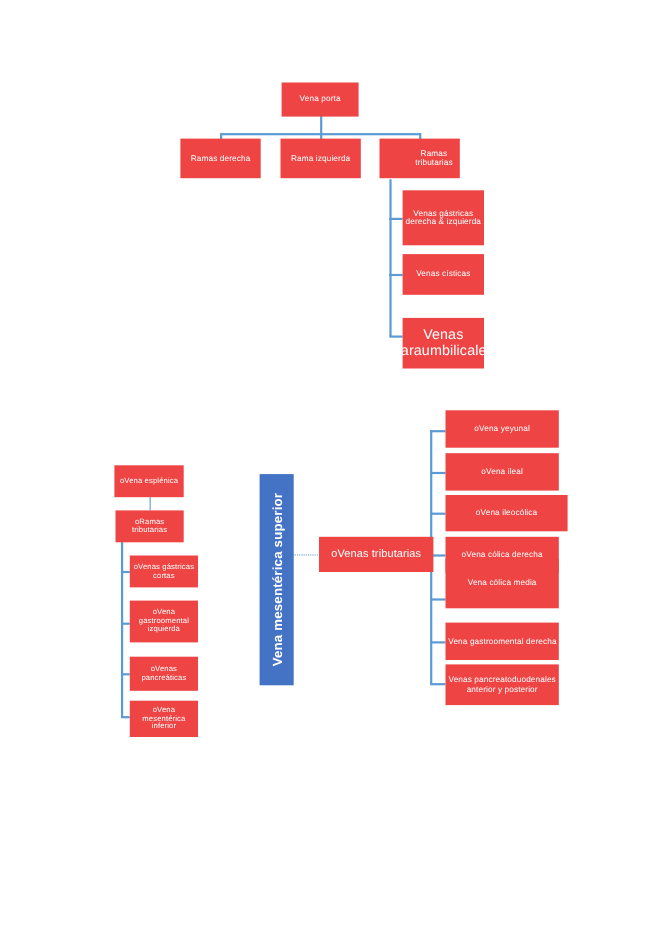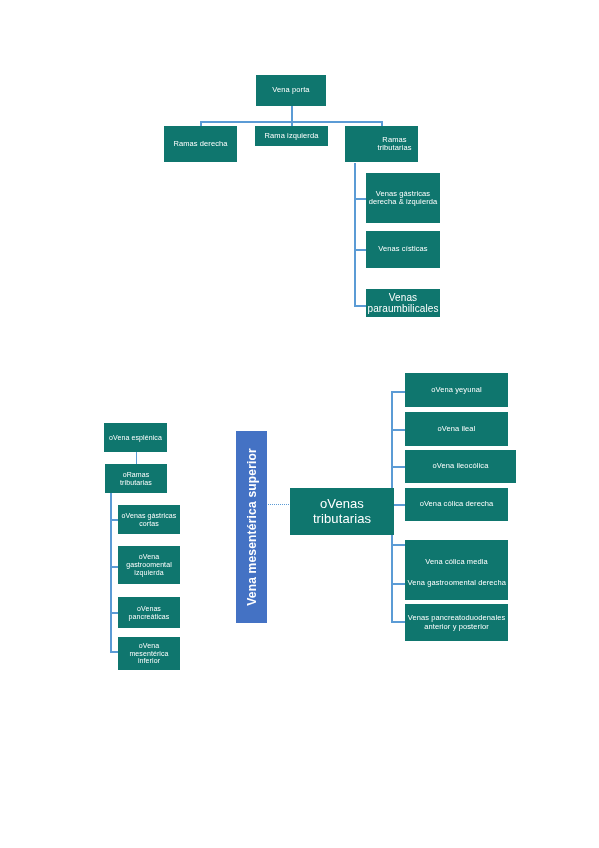--- a/index.html
+++ b/index.html
@@ -15,21 +15,21 @@
     overflow: hidden;
   }
   #canvas {
     position: absolute;
     left: 0; top: 0;
     width: 599px;
     height: 848px;
   }
   .node {
     position: absolute;
-    background: #0f766e;
+    background: #ef4444;
     color: #ffffff;
     display: flex;
     align-items: center;
     justify-content: center;
     text-align: center;
     box-sizing: border-box;
     line-height: 1.12;
     padding: 1px 2px;
     z-index: 3;
     letter-spacing: 0.1px;
@@ -84,34 +84,34 @@
     <div class="conn conn-h2" style="left:354px; top:249px; width:12px;"></div>
     <div class="conn conn-h2" style="left:354px; top:305px; width:12px;"></div>
 
     <div class="node" style="left:256px; top:75px; width:70px; height:31px; font-size:7.5px;">
       <span>Vena porta</span>
     </div>
 
     <div class="node" style="left:164px; top:126px; width:73px; height:36px; font-size:7.5px;">
       <span>Ramas derecha</span>
     </div>
-    <div class="node" style="left:255px; top:126px; width:73px; height:20px; font-size:7.5px;">
+    <div class="node" style="left:255px; top:126px; width:73px; height:36px; font-size:7.5px;">
       <span>Rama izquierda</span>
     </div>
     <div class="node" style="left:345px; top:126px; width:73px; height:36px; font-size:7.5px;padding-left:28px;">
       <span>Ramas tributarias</span>
     </div>
 
     <div class="node" style="left:366px; top:173px; width:74px; height:50px; font-size:7.5px;">
       <span>Venas gástricas derecha &amp; izquierda</span>
     </div>
     <div class="node" style="left:366px; top:231px; width:74px; height:37px; font-size:7.5px;">
       <span>Venas císticas</span>
     </div>
-    <div class="node" style="left:366px; top:289px; width:74px; height:28px; font-size:10px;">
+    <div class="node" style="left:366px; top:289px; width:74px; height:46px; font-size:13px;">
       <span>Venas paraumbilicales</span>
     </div>
   </div>
 
   <div>
 
     <div class="conn conn-v" style="left:136px; top:450px; height:14px;"></div>
 
     <div class="conn conn-v2" style="left:110px; top:492px; height:160px;"></div>
     <div class="conn conn-h2" style="left:110px; top:519px; width:8px;"></div>
@@ -152,37 +152,37 @@
     <div class="conn conn-h2" style="left:391px; top:466px; width:14px;"></div>
     <div class="conn conn-h2" style="left:391px; top:504px; width:14px;"></div>
     <div class="conn conn-h2" style="left:391px; top:544px; width:14px;"></div>
     <div class="conn conn-h2" style="left:391px; top:583px; width:14px;"></div>
     <div class="conn conn-h2" style="left:391px; top:621px; width:14px;"></div>
 
     <div class="node-vert" style="left:236px; top:431px; width:31px; height:192px;">
       <span style="font-size:12px;">Vena mesentérica superior</span>
     </div>
 
-    <div class="node" style="left:290px; top:488px; width:104px; height:47px; font-size:13px;">
+    <div class="node" style="left:290px; top:488px; width:104px; height:32px; font-size:10px;">
       <span>oVenas tributarias</span>
     </div>
 
     <div class="node" style="left:405px; top:373px; width:103px; height:34px; font-size:7.5px;">
       <span>oVena yeyunal</span>
     </div>
     <div class="node" style="left:405px; top:412px; width:103px; height:34px; font-size:7.5px;">
       <span>oVena ileal</span>
     </div>
     <div class="node" style="left:405px; top:450px; width:111px; height:33px; font-size:7.5px;">
       <span>oVena ileocólica</span>
     </div>
     <div class="node" style="left:405px; top:488px; width:103px; height:33px; font-size:7.5px;">
       <span>oVena cólica derecha</span>
     </div>
-    <div class="node" style="left:405px; top:540px; width:103px; height:45px; font-size:7.5px;">
+    <div class="node" style="left:405px; top:508px; width:103px; height:45px; font-size:7.5px;">
       <span>Vena cólica media</span>
     </div>
     <div class="node" style="left:405px; top:566px; width:103px; height:34px; font-size:7.5px;justify-content:flex-end;">
       <span>Vena gastroomental derecha</span>
     </div>
     <div class="node" style="left:405px; top:604px; width:103px; height:37px; font-size:7.5px;">
       <span>Venas pancreatoduodenales anterior y posterior</span>
     </div>
   </div>
 

